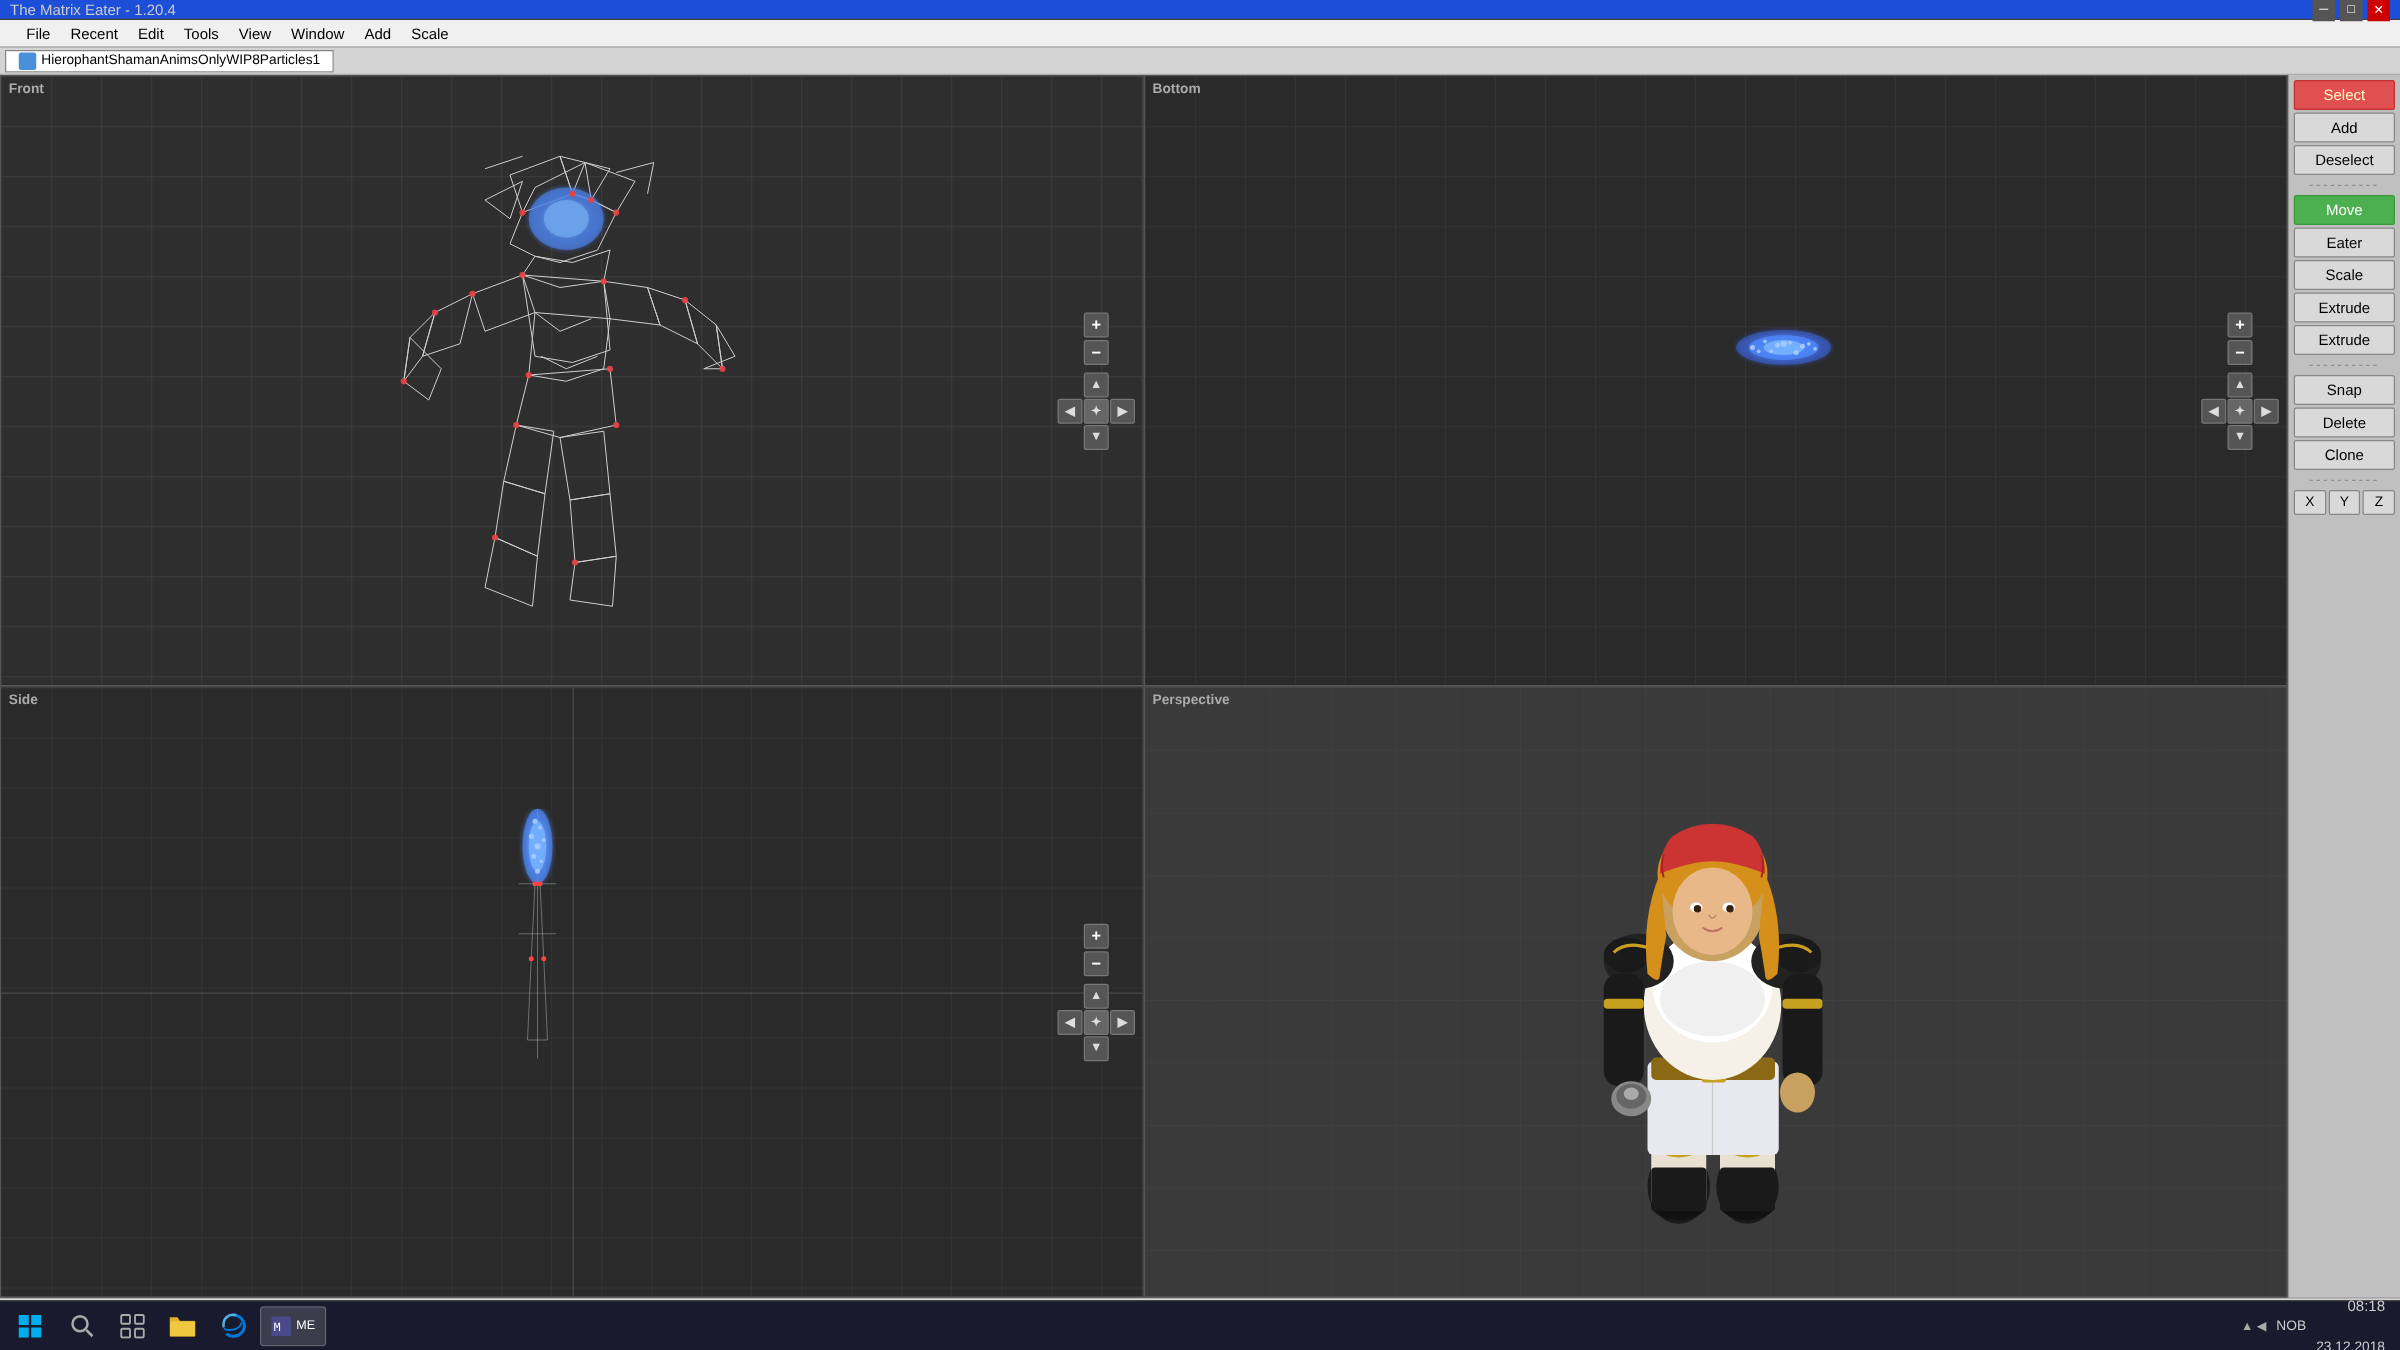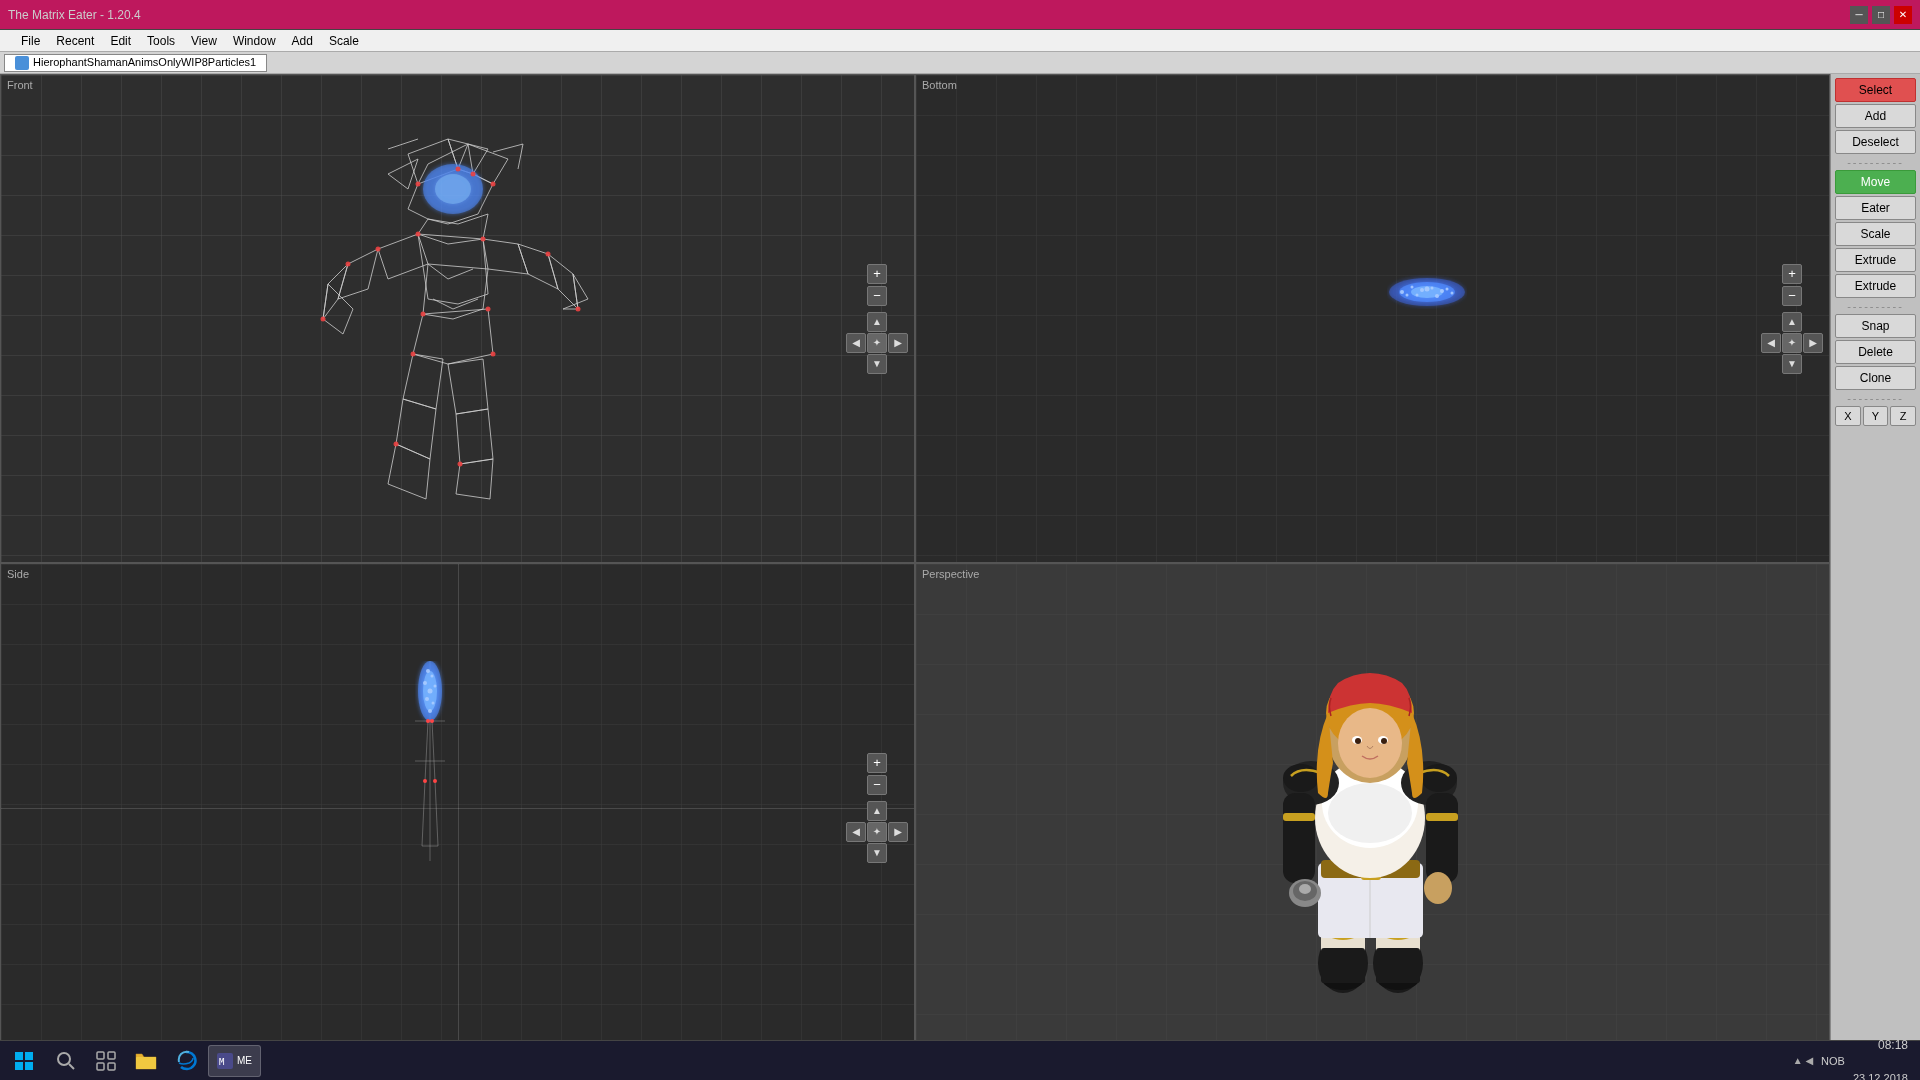--- a/index.html
+++ b/index.html
@@ -9,22 +9,22 @@
       background: #2b2b2b;
       font-family: 'Segoe UI', Tahoma, sans-serif;
       font-size: 12px;
       color: #ddd;
       overflow: hidden;
       user-select: none;
     }
 
     
     #title-bar {
-      height: 30px;
-      background: #be185d;
+      height: 16px;
+      background: #1d4ed8;
       display: flex;
       align-items: center;
       justify-content: space-between;
       padding: 0 8px;
       border-bottom: 1px solid #444;
     }
     #title-text {
       color: #ccc;
       font-size: 12px;
     }
@@ -102,20 +102,21 @@
       display: grid;
       grid-template-columns: 1fr 1fr;
       grid-template-rows: 1fr 1fr;
     }
 
     .viewport {
       position: relative;
       background: #3c3c3c;
       border: 1px solid #555;
       overflow: hidden;
+      font-weight: bold;
     }
 
     .viewport-label {
       position: absolute;
       top: 4px;
       left: 6px;
       font-size: 11px;
       color: #aaa;
       z-index: 10;
       pointer-events: none;
@@ -209,21 +210,21 @@
       cursor: pointer;
       text-align: center;
     }
     .panel-btn.active {
       background: #4CAF50;
       color: #fff;
       border-color: #3a9a3a;
     }
     .panel-btn.selected {
       background: #e05050;
-      color: #000000;
+      color: #fef9c3;
       border-color: #c03030;
     }
     .panel-dotted {
       text-align: center;
       color: #888;
       font-size: 11px;
       letter-spacing: 2px;
     }
 
     

